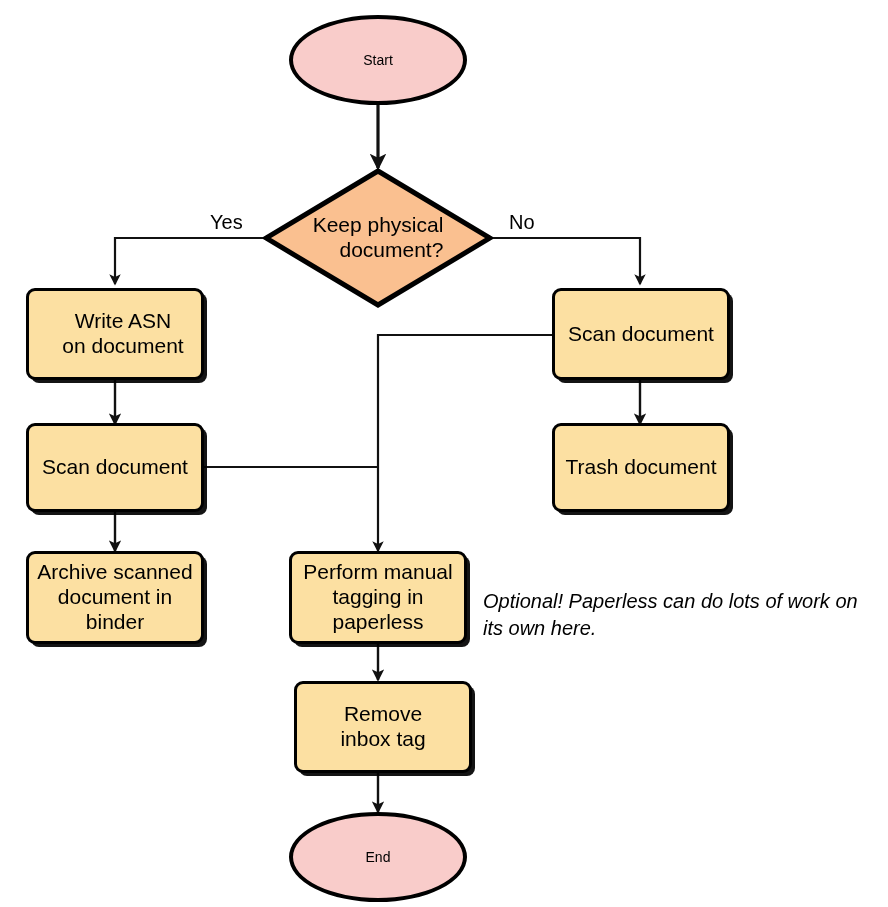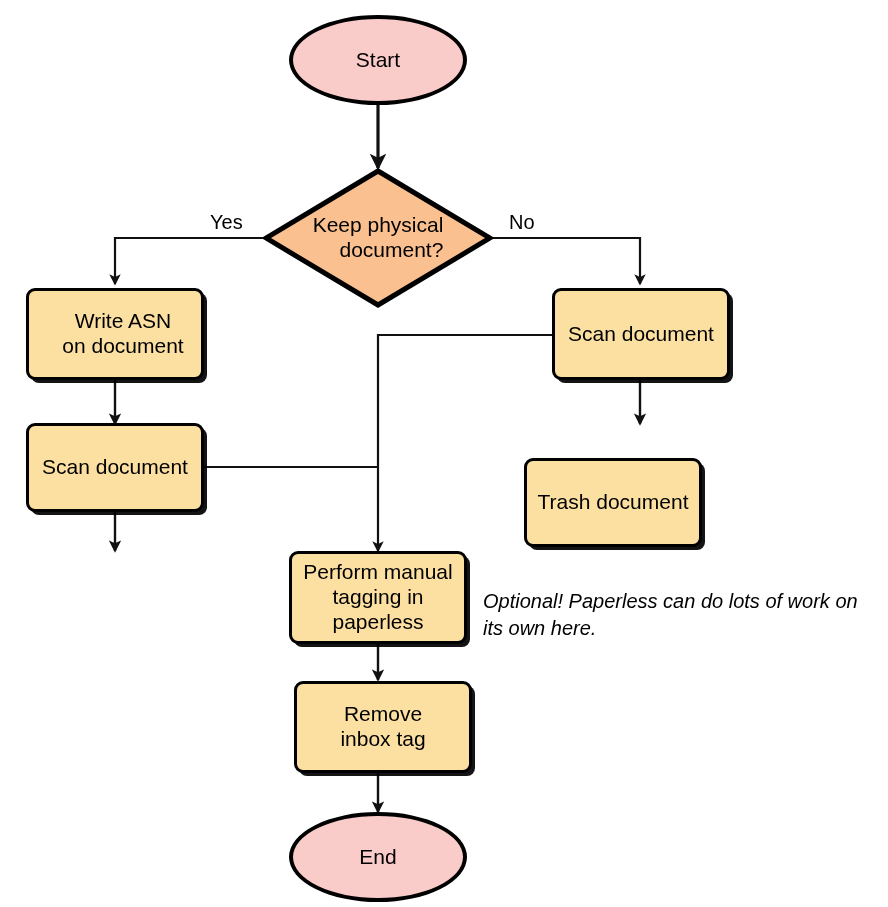--- a/index.html
+++ b/index.html
@@ -40,21 +40,21 @@
     border: 3px solid #000000;
     border-radius: 9px;
     background: #FCE0A2;
     box-shadow: 4px 4px 0 -1px rgba(0,0,0,0.92);
     font-size: 21px;
   }
   .node-terminator {
     border: 4px solid #000000;
     border-radius: 50%;
     background: #F9CCCA;
-    font-size: 21px;
+    font-size: 14px;
   }
   .node-decision {
     background: transparent;
     font-size: 21px;
   }
   .diamond-shape {
     position: absolute;
     left: 0;
     top: 0;
     width: 100%;
@@ -137,26 +137,33 @@
     <div>
       <span class="node-text">Write ASN</span>
       <span class="node-text">on document</span>
     </div>
   </div>
 
   <div class="node node-process" style="left:26px; top:423px; width:178px; height:89px;">
     <span class="node-text">Scan document</span>
   </div>
 
+  <div class="node node-process" style="left:26px; top:551px; width:178px; height:93px;">
+    <div>
+      <span class="node-text">Archive scanned</span>
+      <span class="node-text">document in</span>
+      <span class="node-text">binder</span>
+    </div>
+  </div>
 
   <div class="node node-process" style="left:552px; top:288px; width:178px; height:92px;">
     <span class="node-text">Scan document</span>
   </div>
 
-  <div class="node node-process" style="left:524px; top:423px; width:178px; height:89px;margin-top:35px;">
+  <div class="node node-process" style="left:552px; top:423px; width:178px; height:89px;">
     <span class="node-text">Trash document</span>
   </div>
 
   <div class="node node-process" style="left:289px; top:551px; width:178px; height:93px;justify-content:center;">
     <div>
       <span class="node-text">Perform manual</span>
       <span class="node-text">tagging in</span>
       <span class="node-text">paperless</span>
     </div>
   </div>

